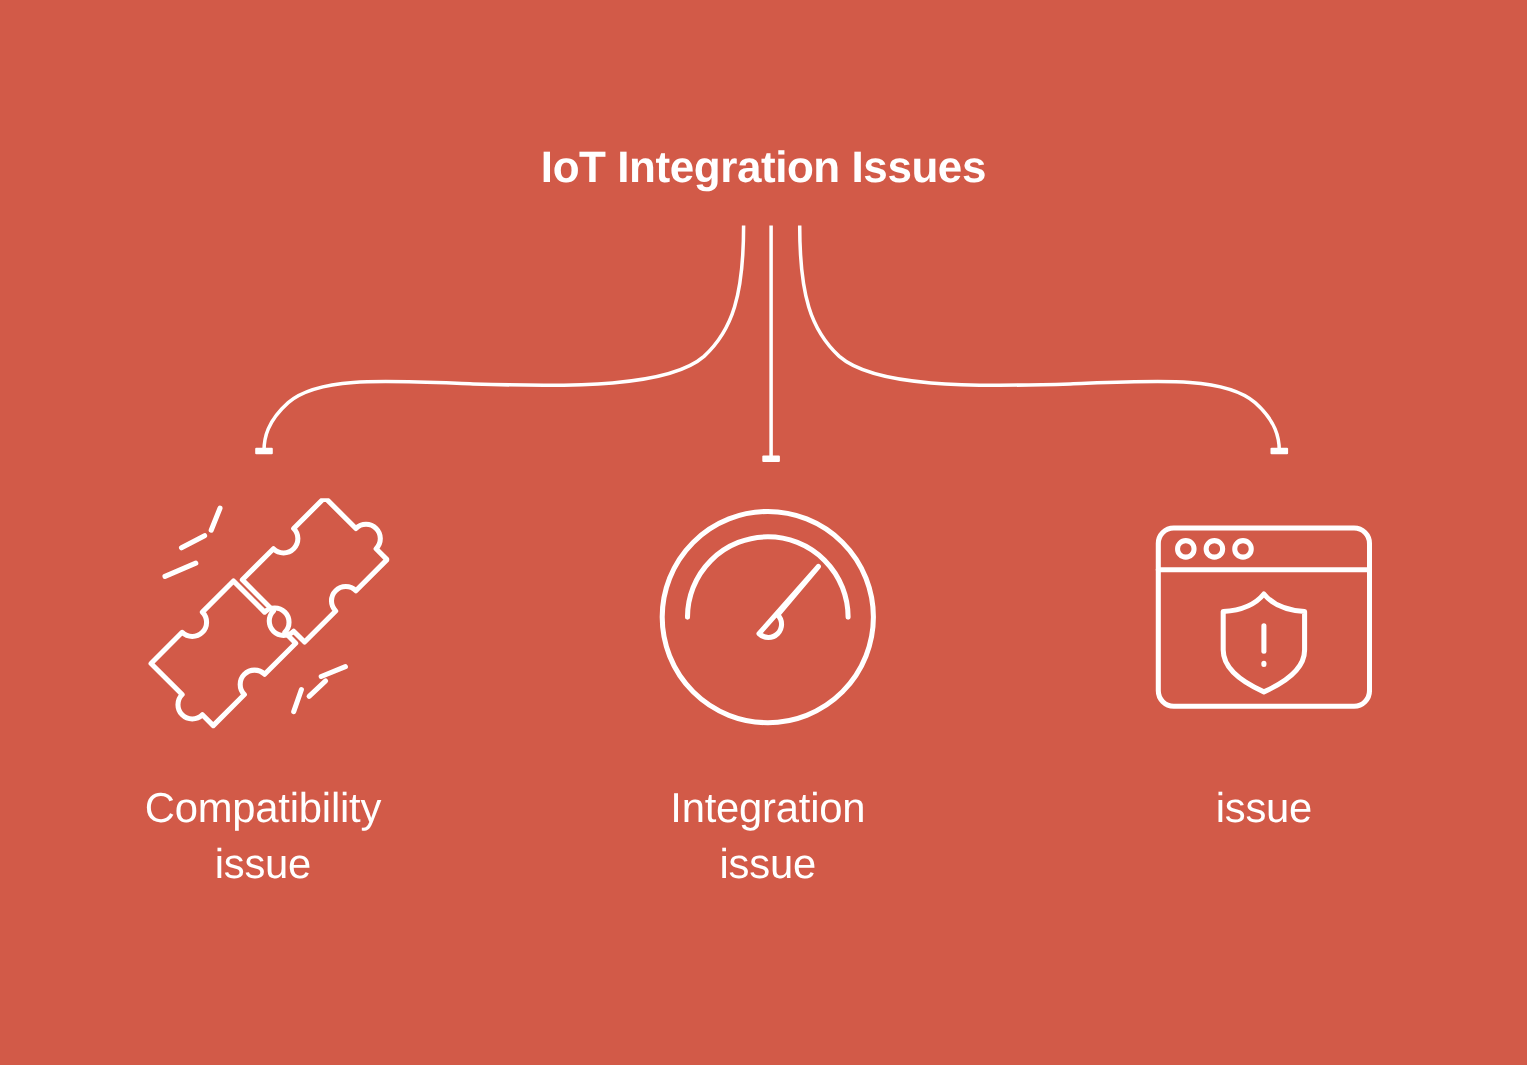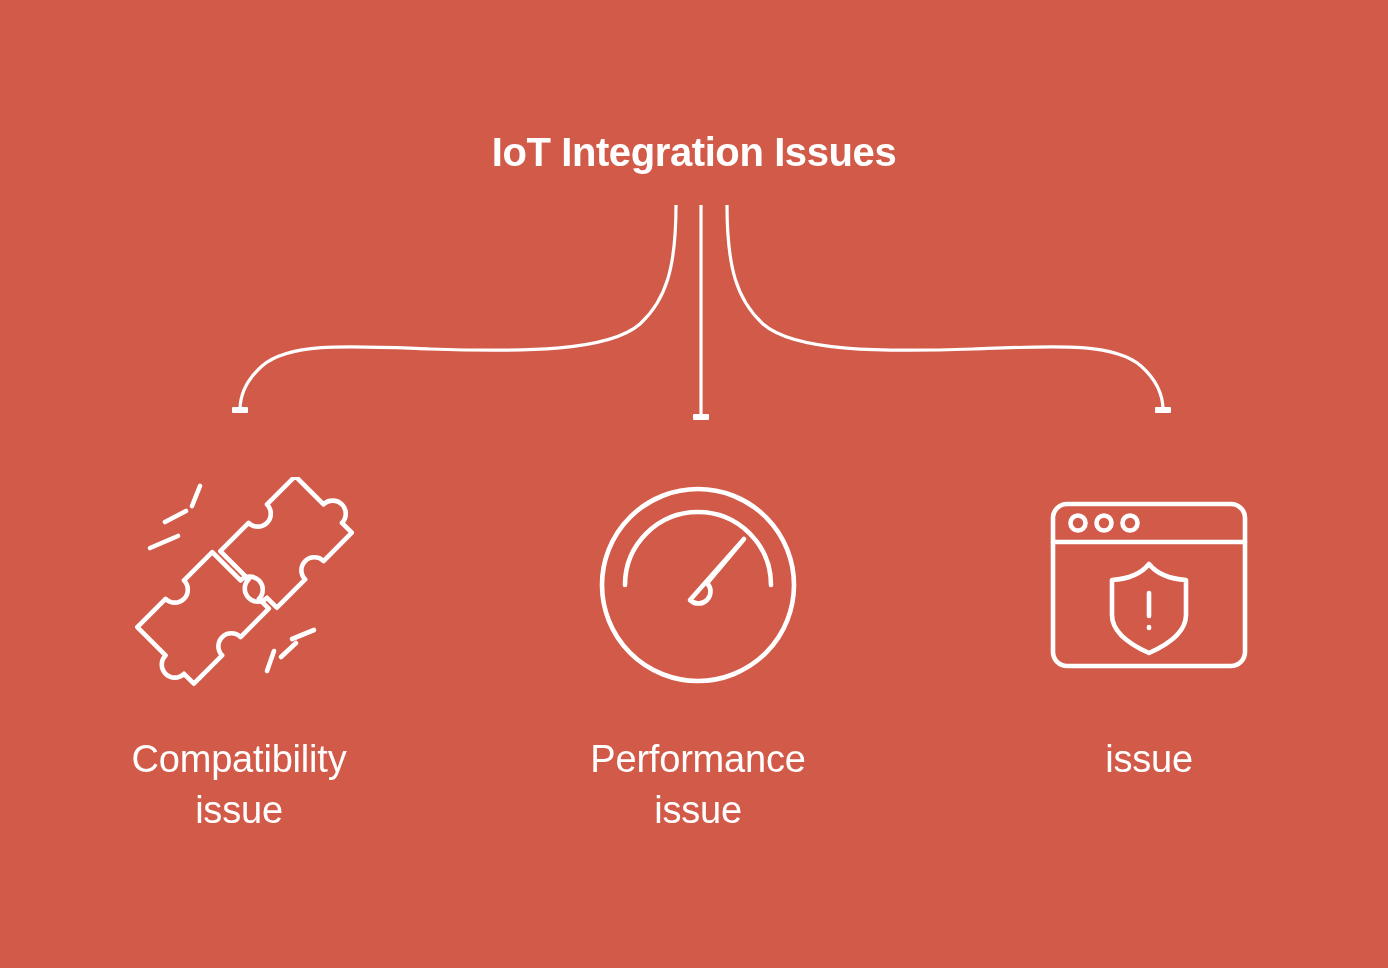--- a/index.html
+++ b/index.html
@@ -43,21 +43,21 @@
     top: 0;
     width: 1388px;
     height: 968px;
     pointer-events: none;
   }
 
   
   .branches {
     position: absolute;
     left: 0;
-    top: 477px;
+    top: 453px;
     width: 1388px;
     height: 420px;
     display: flex;
     align-items: flex-start;
     justify-content: center;
   }
   .branch {
     width: 320px;
     display: flex;
     flex-direction: column;
@@ -183,21 +183,21 @@
             <path d="M 29 105 A 73 73 0 0 1 175 105"></path>
 
             <path d="M 94 120
                      A 12 12 0 1 0 111 103
                      L 148 59
                      Z"></path>
           </g>
         </svg>
       </div>
       <div class="branch-label">
-        <div>Performance</div>
+        <div>Integration</div>
         <div>issue</div>
       </div>
     </div>
 
     <div class="branch branch-3">
       <div class="icon-box">
         <svg width="200" height="170" viewBox="0 0 200 170">
           <g fill="none" stroke="#ffffff" stroke-width="4.6" stroke-linecap="round" stroke-linejoin="round">
 
             <rect x="4" y="4" width="192" height="162" rx="14"></rect>

